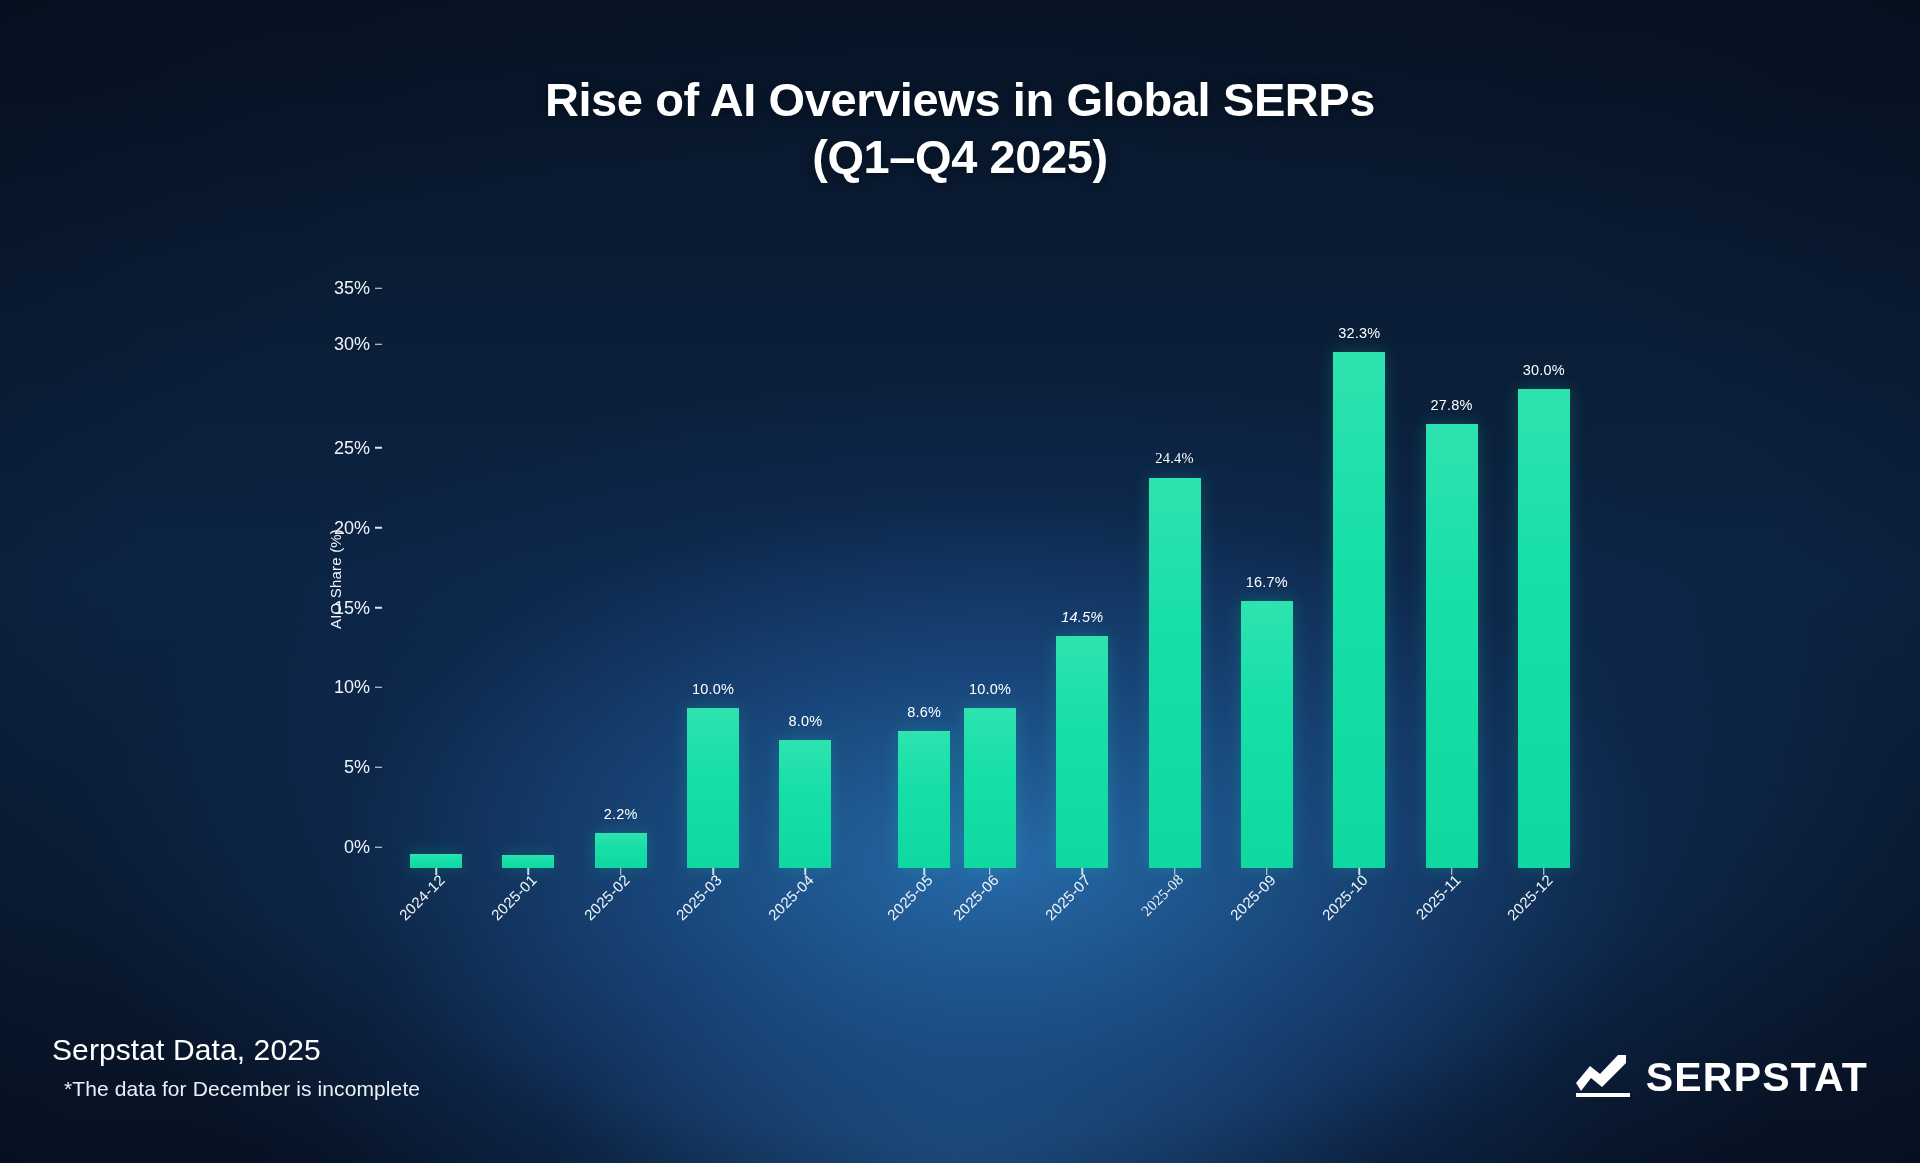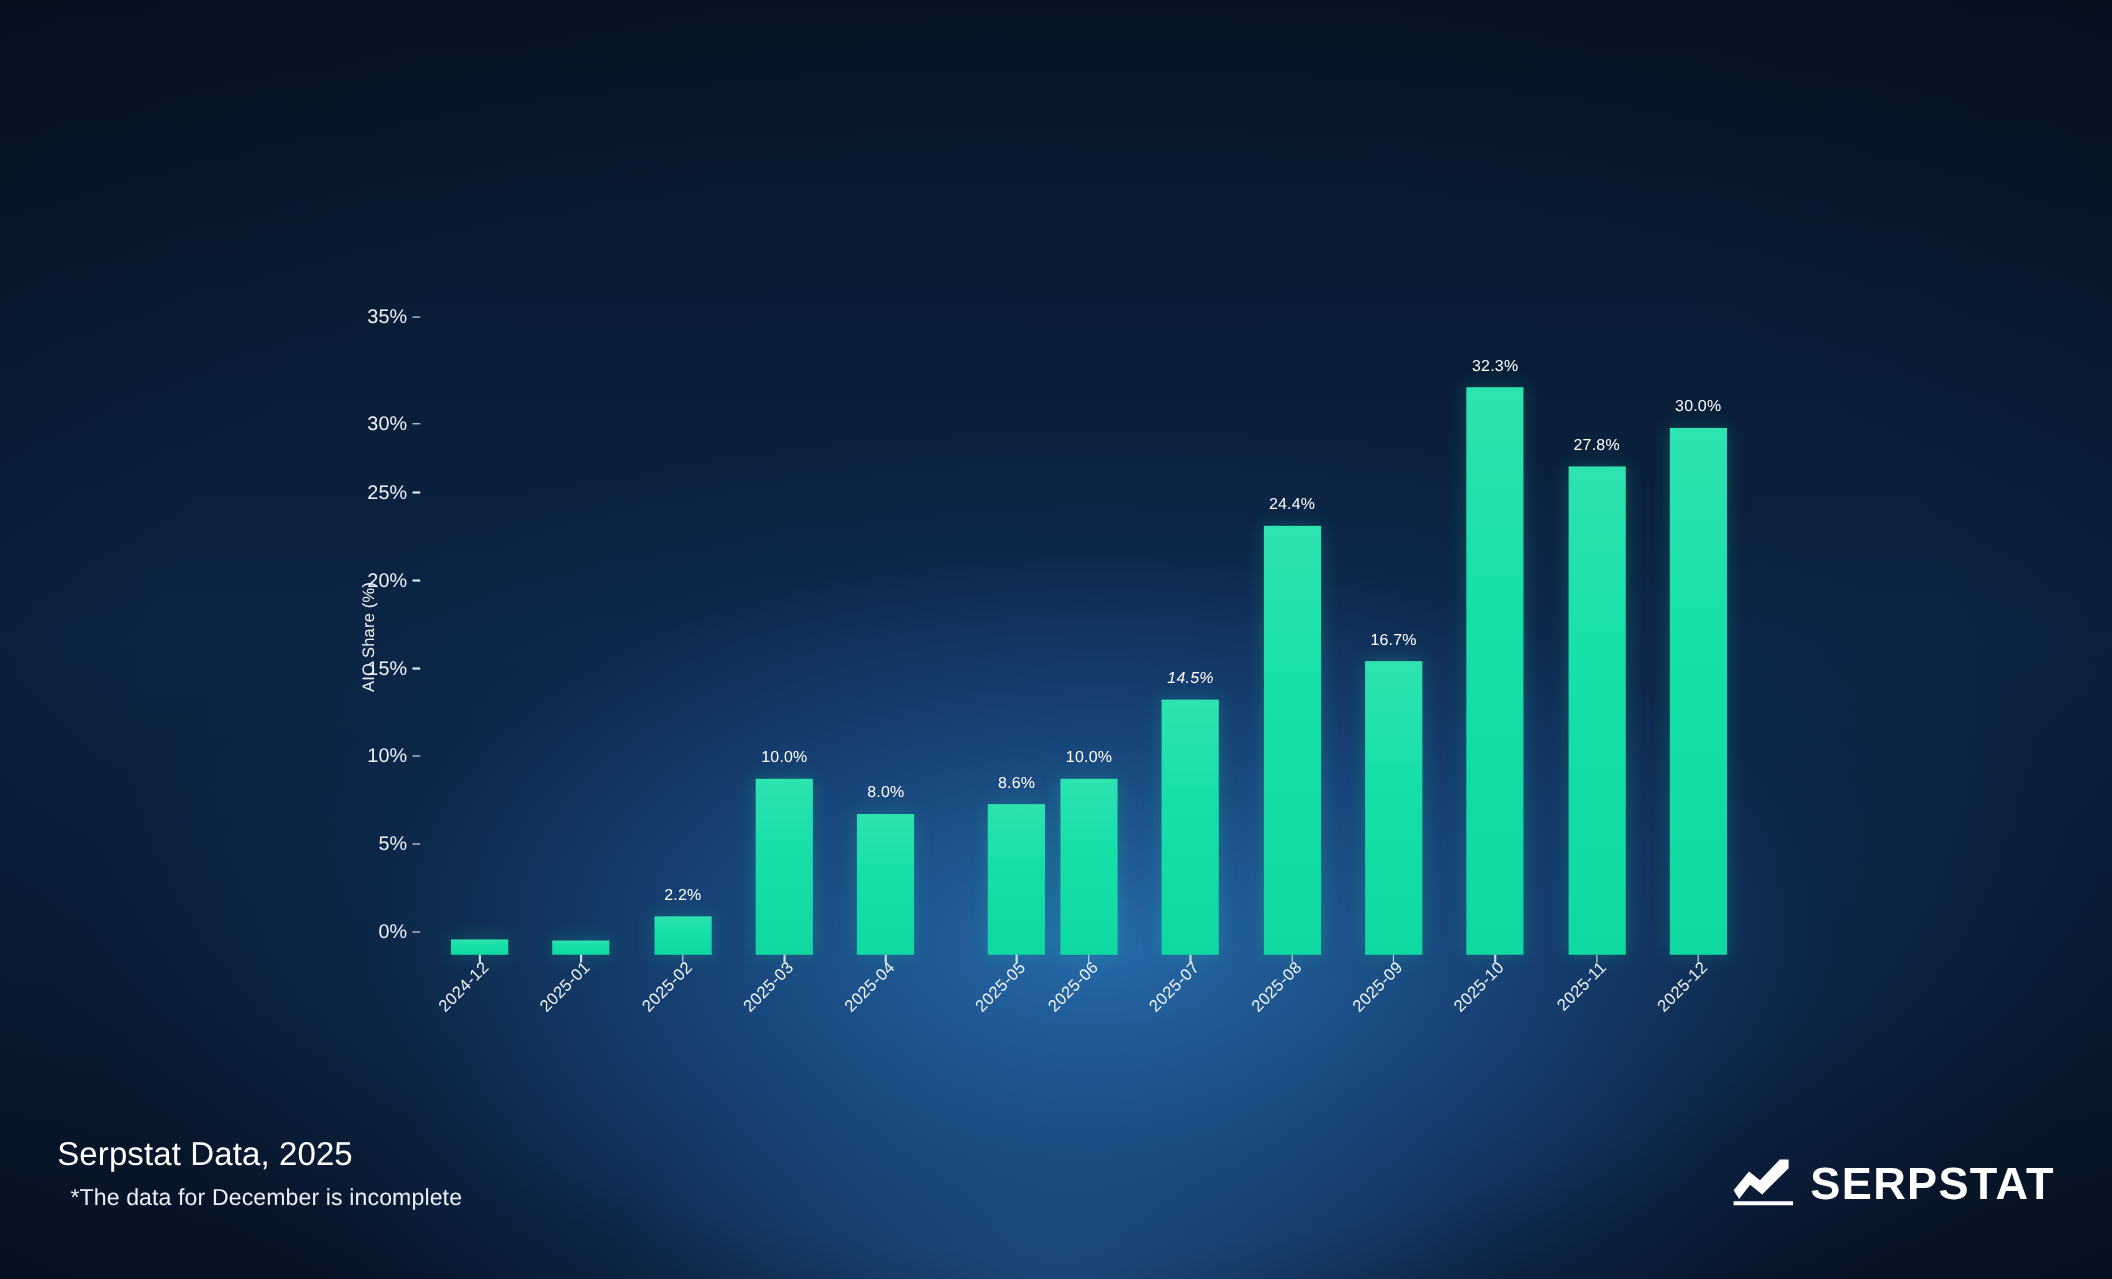--- a/index.html
+++ b/index.html
@@ -184,31 +184,35 @@
     font-size: 41px;
     font-weight: bold;
     letter-spacing: 1.2px;
   }
 </style>
 </head>
 <body>
 
 <div id="page">
 
+  <div class="title-block">
+    <div class="title-line">Rise of AI Overviews in Global SERPs</div>
+    <div class="title-line">(Q1–Q4 2025)</div>
+  </div>
 
   <div class="plot-area">
     <div class="y-axis-title">AIO Share (%)</div>
     <div id="yticks">
         <div class="ytick" style="bottom: 0px;"><span>0%</span><span class="tick-dash"></span></div>
         <div class="ytick" style="bottom: 79.8343px;"><span>5%</span><span class="tick-dash"></span></div>
         <div class="ytick" style="bottom: 159.669px;"><span>10%</span><span class="tick-dash"></span></div>
         <div class="ytick" style="bottom: 239.503px;"><span>15%</span><span class="tick-dash"></span></div>
         <div class="ytick" style="bottom: 319.337px;"><span>20%</span><span class="tick-dash"></span></div>
         <div class="ytick" style="bottom: 399.171px;"><span>25%</span><span class="tick-dash"></span></div>
-        <div class="ytick" style="bottom: 462px;"><span>30%</span><span class="tick-dash"></span></div>
+        <div class="ytick" style="bottom: 503px;"><span>30%</span><span class="tick-dash"></span></div>
         <div class="ytick" style="bottom: 558.84px;"><span>35%</span><span class="tick-dash"></span></div>
       </div>
     <div class="bars-row" id="bars">
         <div class="bar-slot" style="left: 0px; width: 92.3077px;">
           <div class="bar" style="height: 14.3702px;"></div>
           <div class="xtick-mark"></div>
           <div class="xtick-label">2024-12</div>
         </div>
         <div class="bar-slot" style="left: 92.3077px; width: 92.3077px;">
           <div class="bar" style="height: 12.7735px;"></div>
@@ -244,21 +248,21 @@
           <div class="bar-value" style="bottom: 170.669px;">10.0%</div>
           <div class="xtick-mark"></div>
           <div class="xtick-label">2025-06</div>
         </div>
         <div class="bar-slot" style="left: 646.154px; width: 92.3077px;">
           <div class="bar" style="height: 231.519px;"></div>
           <div class="bar-value" style="bottom: 242.519px; font-style: italic;">14.5%</div>
           <div class="xtick-mark"></div>
           <div class="xtick-label">2025-07</div>
         </div>
-        <div class="bar-slot" style="left: 738.462px; width: 92.3077px;">
+        <div class="bar-slot" style="left: 738.462px; width: 92.3077px; font-family: Liberation Serif, serif;">
           <div class="bar" style="height: 389.591px;"></div>
           <div class="bar-value" style="bottom: 400.591px;">24.4%</div>
           <div class="xtick-mark"></div>
           <div class="xtick-label">2025-08</div>
         </div>
         <div class="bar-slot" style="left: 830.769px; width: 92.3077px;">
           <div class="bar" style="height: 266.646px;"></div>
           <div class="bar-value" style="bottom: 277.646px;">16.7%</div>
           <div class="xtick-mark"></div>
           <div class="xtick-label">2025-09</div>

